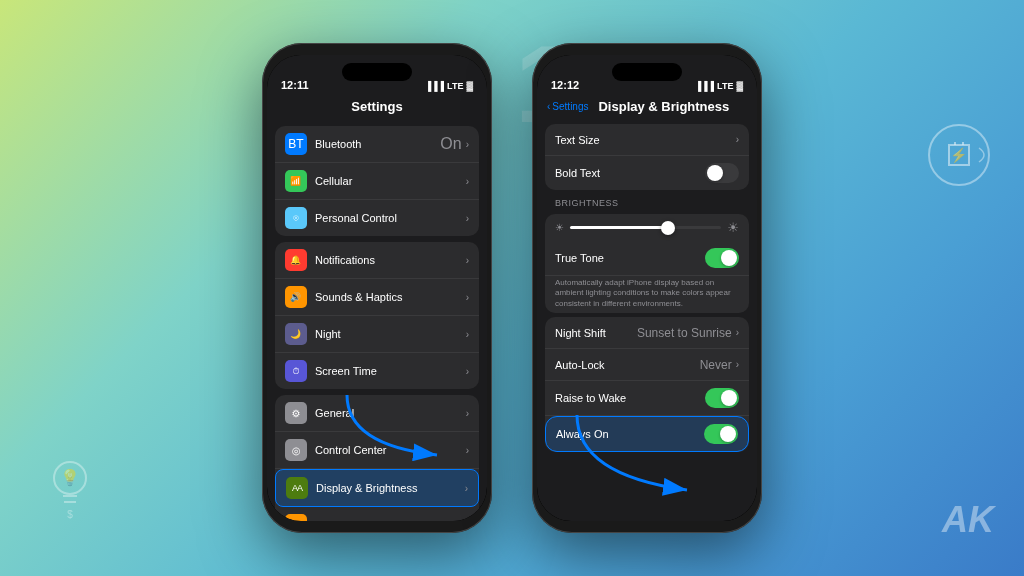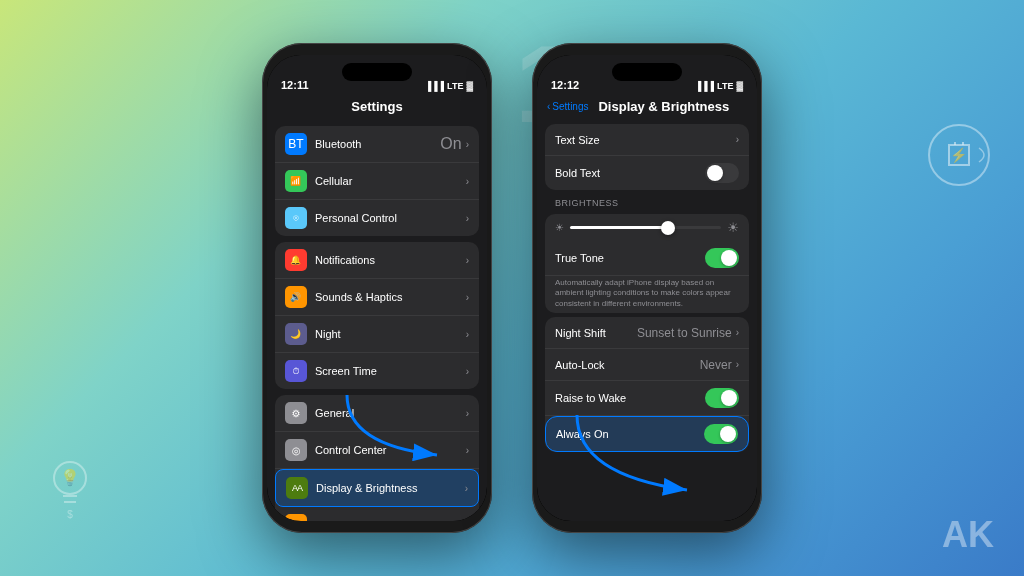--- a/index.html
+++ b/index.html
@@ -349,26 +349,27 @@
       top: 120px;
       right: 30px;
       width: 70px;
       height: 70px;
       z-index: 2;
       opacity: 0.8;
     }
 
     .deco-ak {
       position: absolute;
-      bottom: 20px;
+      bottom: 35px;
       right: 30px;
       font-size: 36px;
       font-weight: 900;
       color: rgba(255,255,255,0.4);
       z-index: 2;
+      font-style: italic;
     }
   </style>
 </head>
 <body>
 
 <div class="background"></div>
 
 <div class="ios-title">iOS 17.4</div>
 
 <div class="deco-battery">

